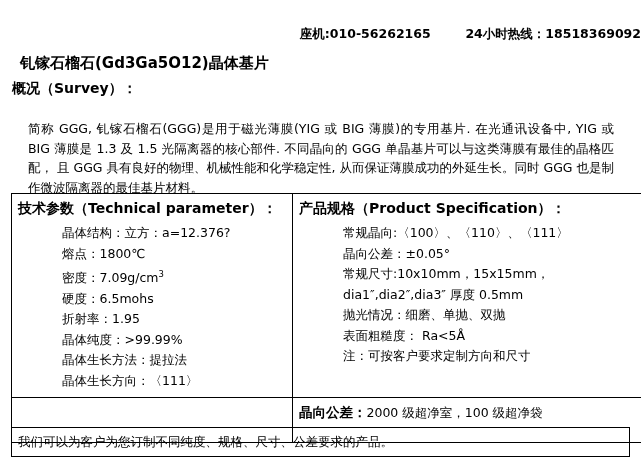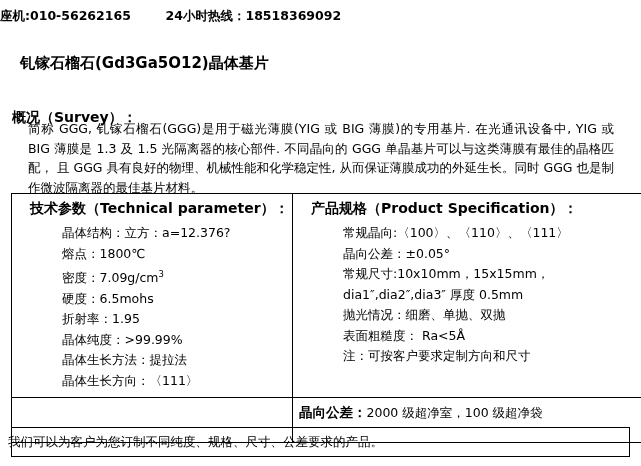--- a/index.html
+++ b/index.html
@@ -17,24 +17,24 @@
   .page {
     position: relative;
     width: 641px;
     height: 466px;
     box-sizing: border-box;
   }
 
   
   .contact-bar {
     position: absolute;
-    top: 8px;
+    top: 26px;
     left: 0;
     width: 641px;
-    text-align: left;
+    text-align: right;
     font-size: 12.5px;
     font-weight: bold;
     letter-spacing: 0px;
     white-space: nowrap;
   }
   .contact-bar .gap {
     display: inline-block;
     width: 26px;
   }
 
@@ -49,21 +49,20 @@
     margin-left: 8px;
   }
 
   
   .survey-heading {
     position: absolute;
     top: 80px;
     left: 12px;
     font-size: 14px;
     font-weight: bold;
-    margin-top: 29px;
   }
   .survey-body {
     position: absolute;
     top: 103px;
     left: 12px;
     width: 618px;
     font-size: 12.5px;
     line-height: 19.5px;
     text-align: justify;
   }
@@ -84,21 +83,21 @@
     border: 1px solid #000000;
     vertical-align: top;
     padding: 4px 6px 6px 6px;
   }
   .col-left { width: 268px; }
   .col-right { width: 351px; }
 
   .sec-head {
     font-size: 14px;
     font-weight: bold;
-    margin: 2px 0 5px 12px;
+    margin: 2px 0 5px 0;
     white-space: nowrap;
   }
   .lines {
     font-size: 12.5px;
     line-height: 20.5px;
   }
   .lines div {
     white-space: nowrap;
     margin-left: 44px;
   }
@@ -125,21 +124,21 @@
     top: 427px;
     left: 11px;
     width: 619px;
     height: 30px;
     border: 1px solid #000000;
     box-sizing: border-box;
   }
   .footer-text {
     position: absolute;
     top: 434px;
-    left: 8px;
+    left: 18px;
     font-size: 12.5px;
   }
 </style>
 </head>
 <body>
 
 <div class="page">
 
   <div class="contact-bar">
     <span>座机:010-56262165</span>

